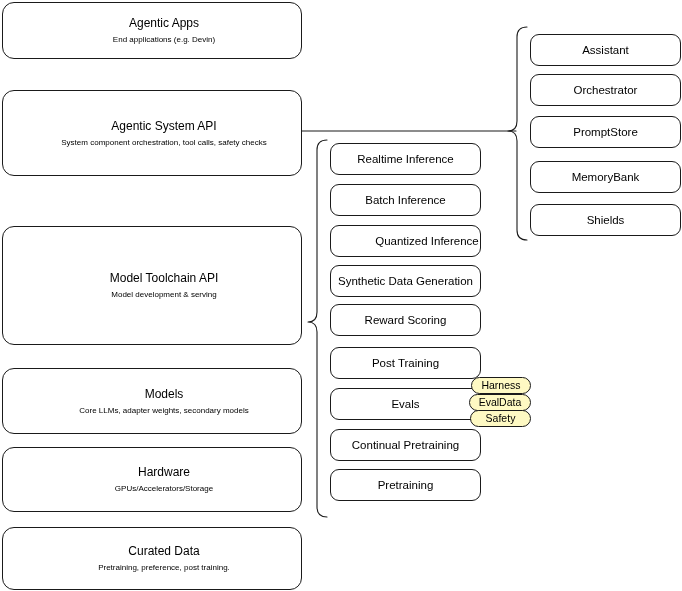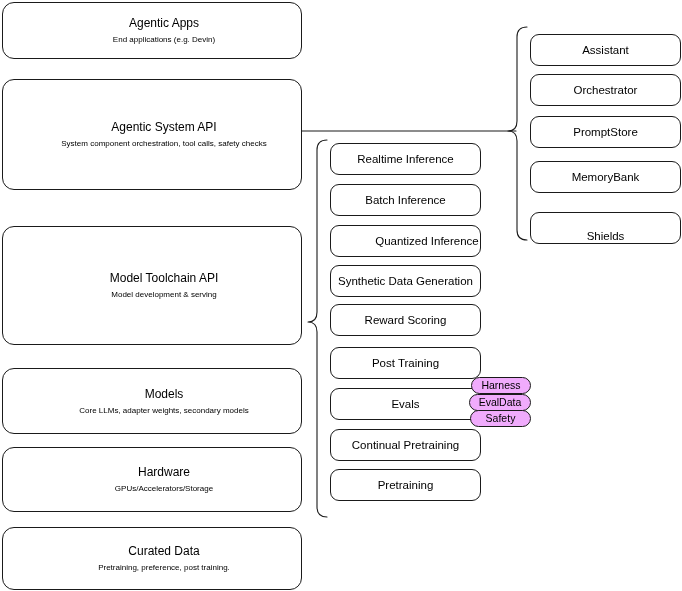--- a/index.html
+++ b/index.html
@@ -25,21 +25,21 @@
 
   
   .chip{height:32px;border-radius:9px;}
   .chip .ttl{font-size:11.5px;line-height:14px;}
   .mid{left:330px;width:151px;}
   .right{left:530px;width:151px;}
 
   
   .pill{
     position:absolute;box-sizing:border-box;
-    border:1px solid #1a1a1a;border-radius:999px;background:#f0abfc;
+    border:1px solid #1a1a1a;border-radius:999px;background:#fef9c3;
     height:17px;display:flex;align-items:center;justify-content:center;
     font-size:10.5px;line-height:17px;color:#000;z-index:40;
   }
 
   
   #wires{position:absolute;left:0;top:0;width:682px;height:591px;pointer-events:none;z-index:5;}
   #wires path,#wires line{fill:none;stroke:#1a1a1a;stroke-width:1.1;
     stroke-linecap:round;stroke-linejoin:round;}
 </style>
 </head>
@@ -54,21 +54,21 @@
     <path d="M527,27 q-10,0 -10,10 L517,121 q0,10 -9,10 q9,0 9,10 L517,230 q0,10 10,10"></path>
 
     <path d="M327,140 q-10,0 -10,10 L317,312 q0,10 -9,10 q9,0 9,10 L317,507 q0,10 10,10"></path>
   </svg>
 
   <div class="node layer" style="top:2px;height:57px;">
     <div class="ttl">Agentic Apps</div>
     <div class="sub">End applications (e.g. Devin)</div>
   </div>
 
-  <div class="node layer" style="top:79px;height:111px;">
+  <div class="node layer" style="top:90px;height:86px;">
     <div class="ttl">Agentic System API</div>
     <div class="sub">System component orchestration, tool calls, safety checks</div>
   </div>
 
   <div class="node layer" style="top:226px;height:119px;">
     <div class="ttl">Model Toolchain API</div>
     <div class="sub">Model development &amp; serving</div>
   </div>
 
   <div class="node layer" style="top:368px;height:66px;">
@@ -91,21 +91,21 @@
   </div>
   <div class="node chip right" style="top:74px;">
     <div class="ttl">Orchestrator</div>
   </div>
   <div class="node chip right" style="top:116px;">
     <div class="ttl">PromptStore</div>
   </div>
   <div class="node chip right" style="top:161px;">
     <div class="ttl">MemoryBank</div>
   </div>
-  <div class="node chip right" style="top:212px;justify-content:flex-end;">
+  <div class="node chip right" style="top:204px;">
     <div class="ttl">Shields</div>
   </div>
 
   <div class="node chip mid" style="top:143px;">
     <div class="ttl">Realtime Inference</div>
   </div>
   <div class="node chip mid" style="top:184px;">
     <div class="ttl">Batch Inference</div>
   </div>
   <div class="node chip mid" style="top:225px;padding-left:43px;">

